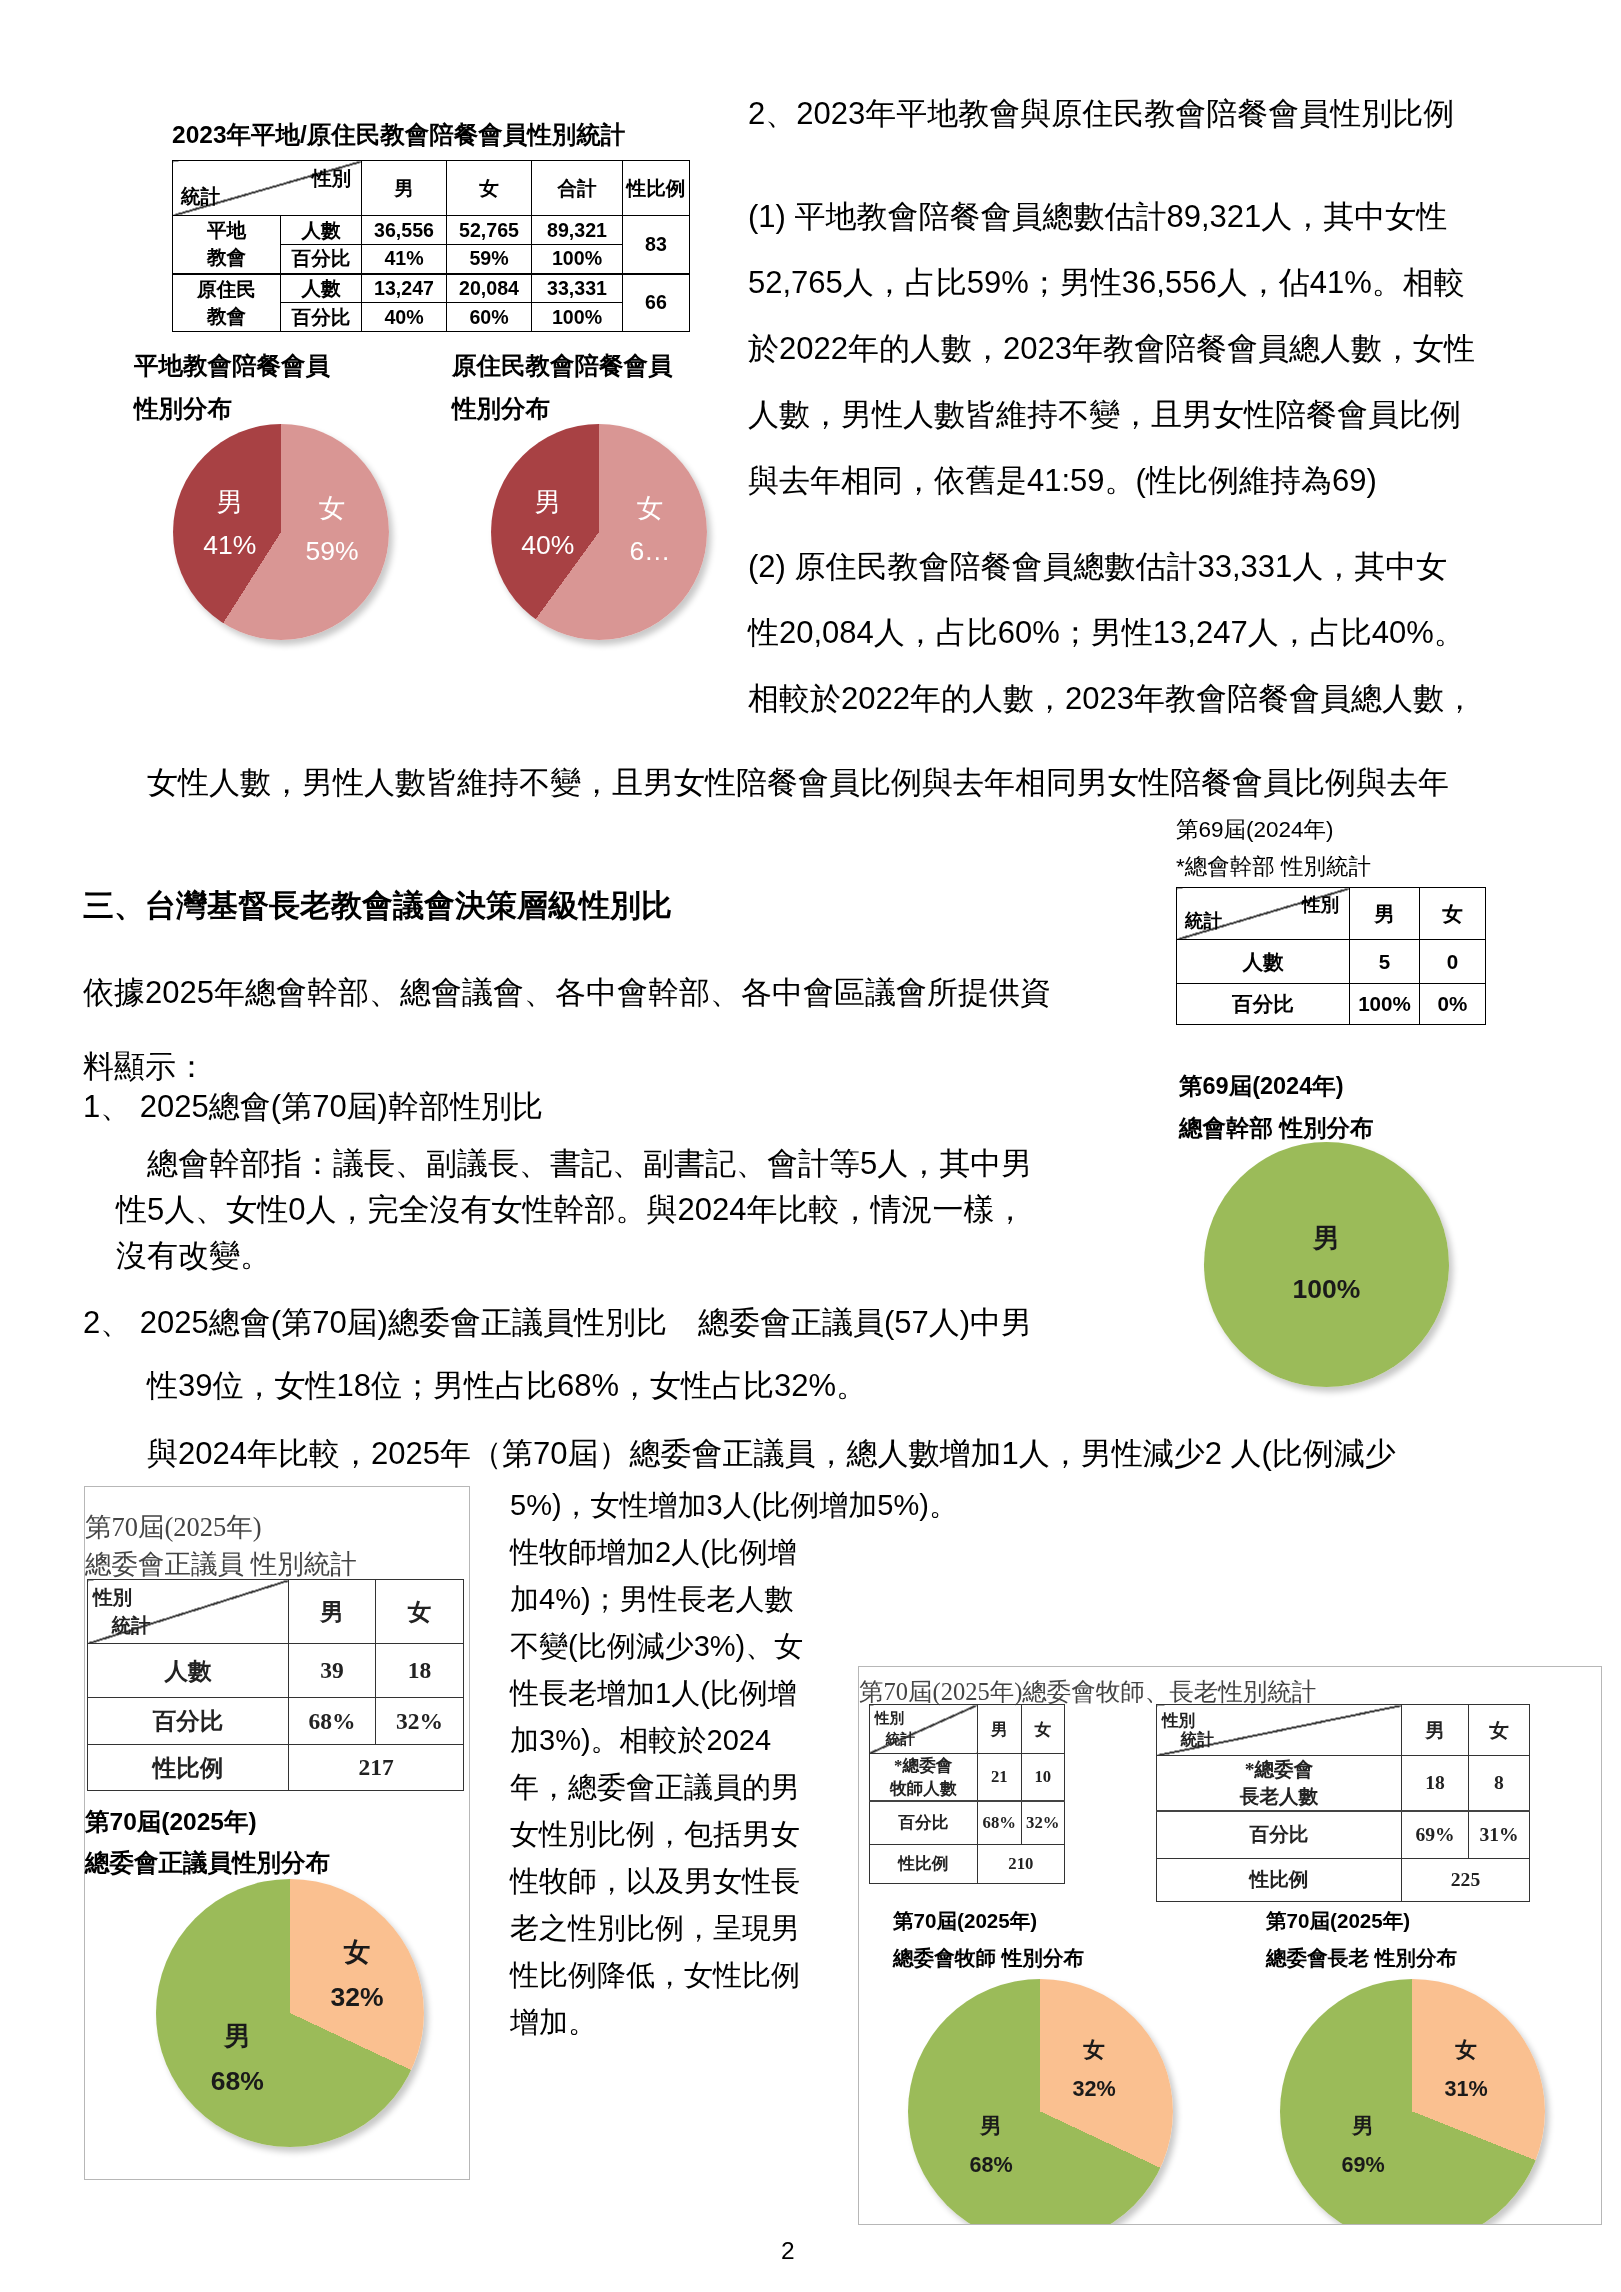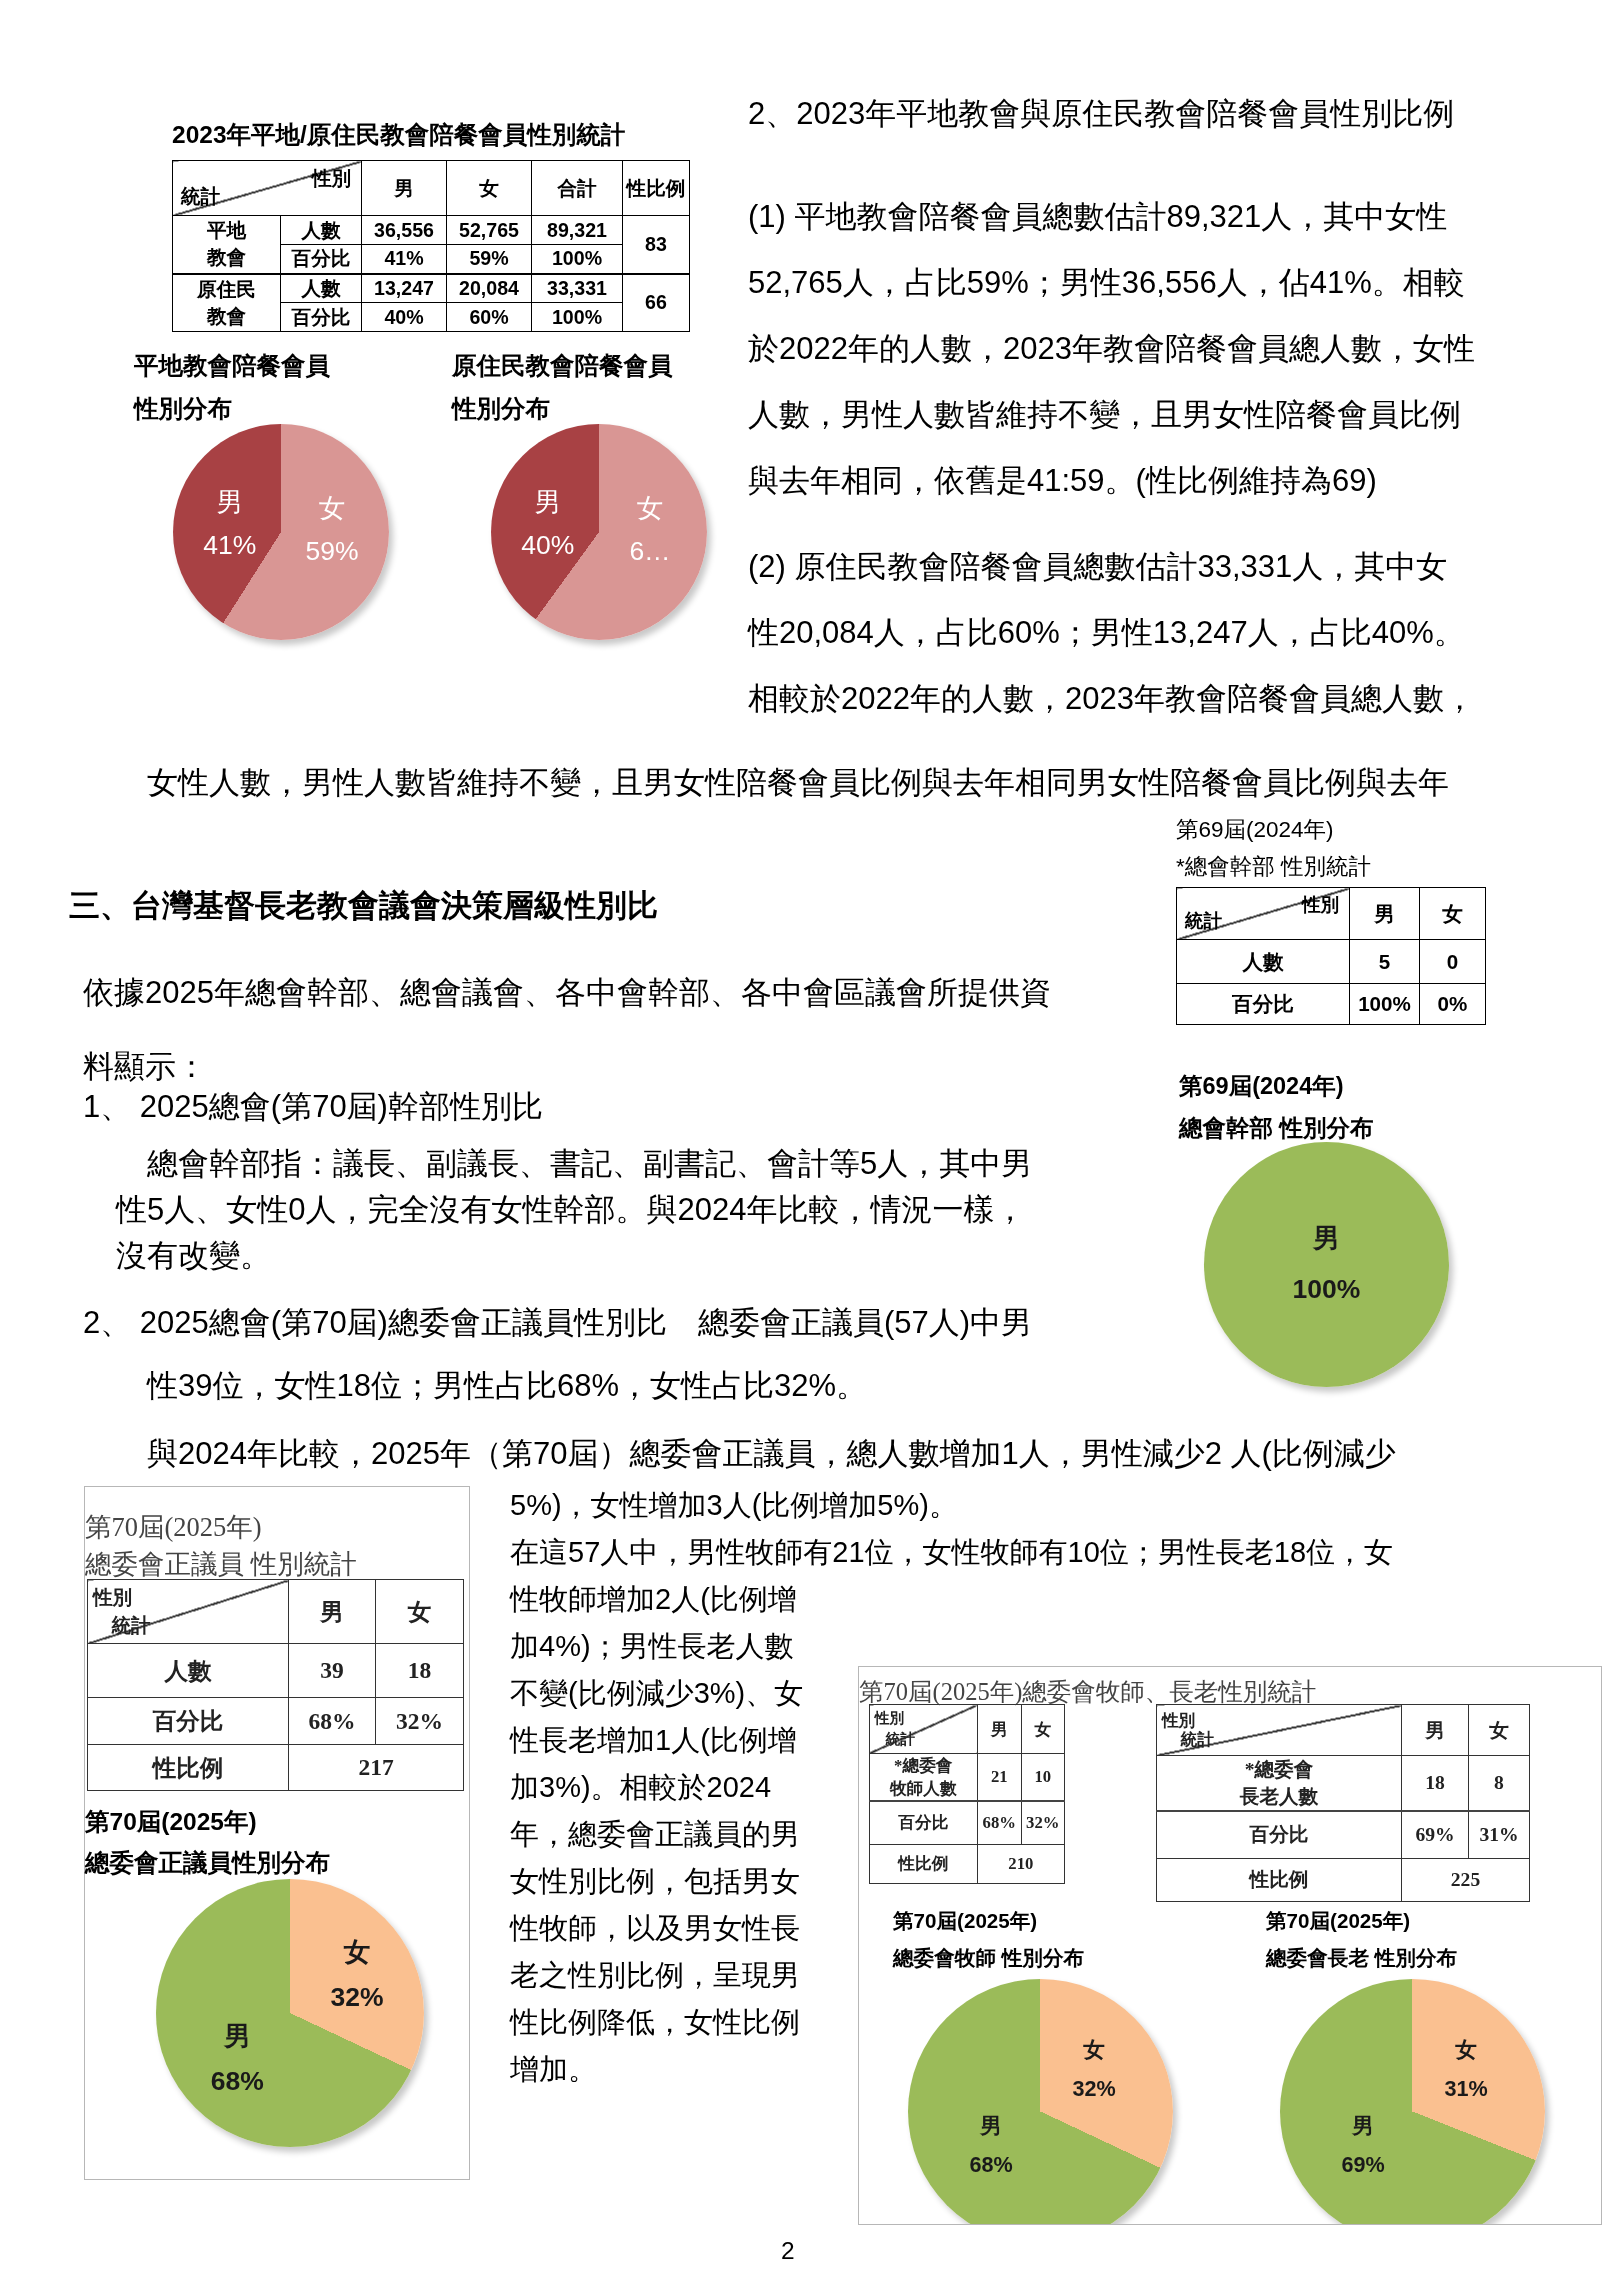--- a/index.html
+++ b/index.html
@@ -145,21 +145,21 @@
     </div>
   <div class="abs lines" style="left:748px;top:534px;font-size:31px;line-height:66px;">
       <div>(2) 原住民教會陪餐會員總數估計33,331人，其中女</div>
       <div>性20,084人，占比60%；男性13,247人，占比40%。</div>
       <div>相較於2022年的人數，2023年教會陪餐會員總人數，</div>
     </div>
   <div class="abs lines" style="left:147px;top:748px;font-size:31px;line-height:70px;">
       <div>女性人數，男性人數皆維持不變，且男女性陪餐會員比例與去年相同男女性陪餐會員比例與去年</div>
     </div>
 
-  <div class="abs b nw" style="left:69px;top:885px;font-size:31px;">三、台灣基督長老教會議會決策層級性別比</div>
+  <div class="abs b nw" style="left:83px;top:885px;font-size:31px;">三、台灣基督長老教會議會決策層級性別比</div>
   <div class="abs lines" style="left:83px;top:956px;font-size:31px;line-height:74px;">
       <div>依據2025年總會幹部、總會議會、各中會幹部、各中會區議會所提供資</div>
       <div>料顯示：</div>
     </div>
 
   <div class="abs tc nw" style="left:1176px;top:814px;width:309px;font-size:22.5px;">第69屆(2024年)</div>
   <div class="abs tc nw" style="left:1176px;top:851px;width:309px;font-size:22.5px;">*總會幹部 性別統計</div>
   <table class="t2" style="left:1176px;top:887px;">
     <colgroup>
         <col style="width:173px">
@@ -248,21 +248,20 @@
       </div>
       <div class="plab dark" style="left:27.4px;top:135px;width:108px;">
         <div style="line-height:45px;">男</div>
         <div style="line-height:45px;">68%</div>
       </div>
     </div>
   </div>
 
   <div class="abs lines" style="left:510px;top:1482px;font-size:29px;line-height:47px;">
       <div>5%)，女性增加3人(比例增加5%)。</div>
-      <div>在這57人中，男性牧師有21位，女性牧師有10位；男性長老18位，女</div>
       <div>性牧師增加2人(比例增</div>
       <div>加4%)；男性長老人數</div>
       <div>不變(比例減少3%)、女</div>
       <div>性長老增加1人(比例增</div>
       <div>加3%)。相較於2024</div>
       <div>年，總委會正議員的男</div>
       <div>女性別比例，包括男女</div>
       <div>性牧師，以及男女性長</div>
       <div>老之性別比例，呈現男</div>
       <div>性比例降低，女性比例</div>

